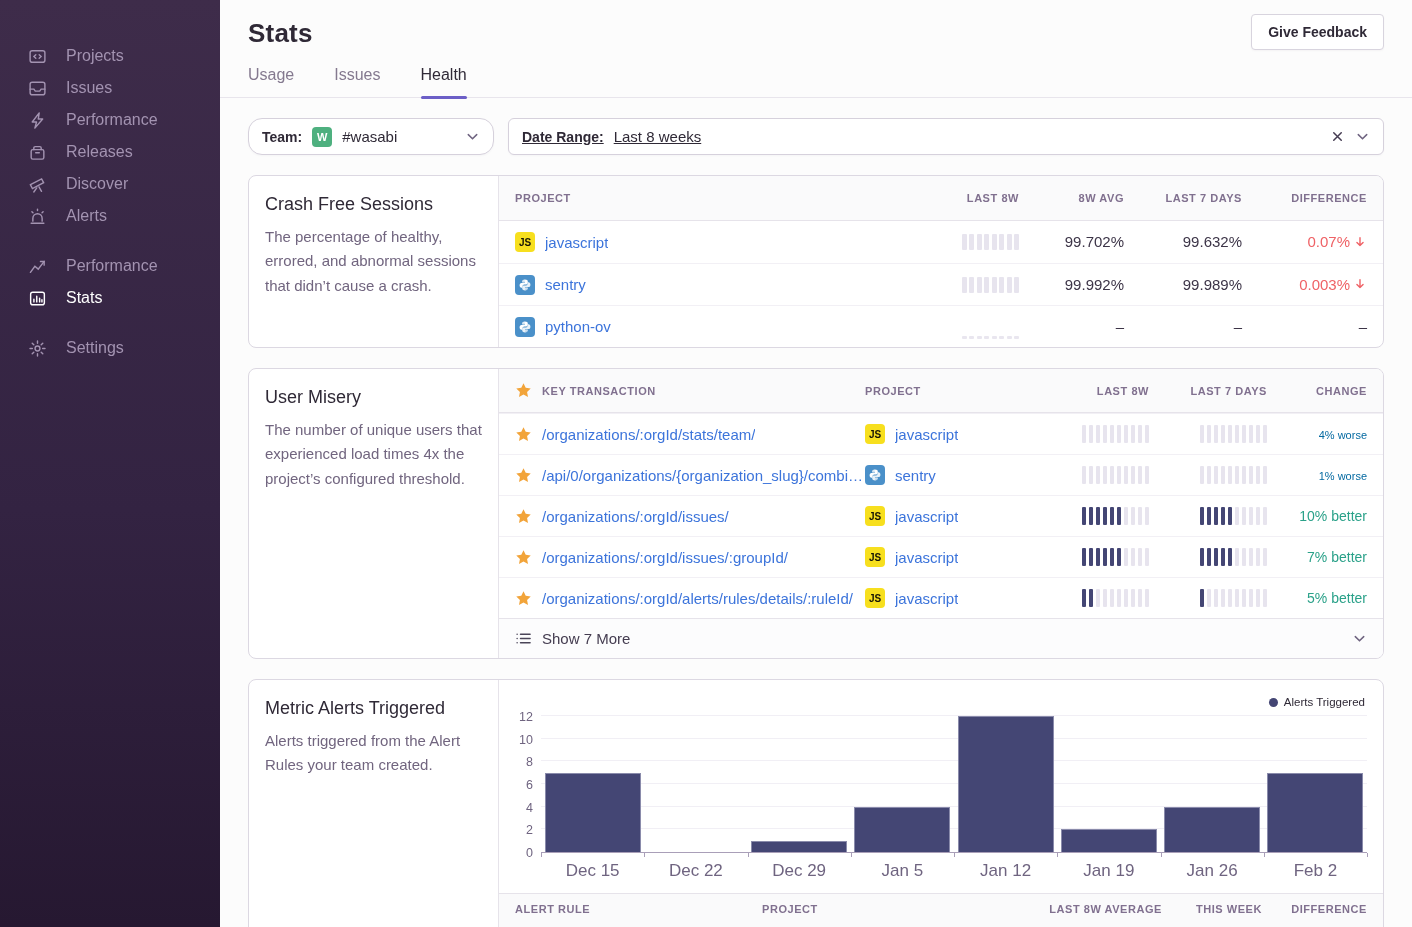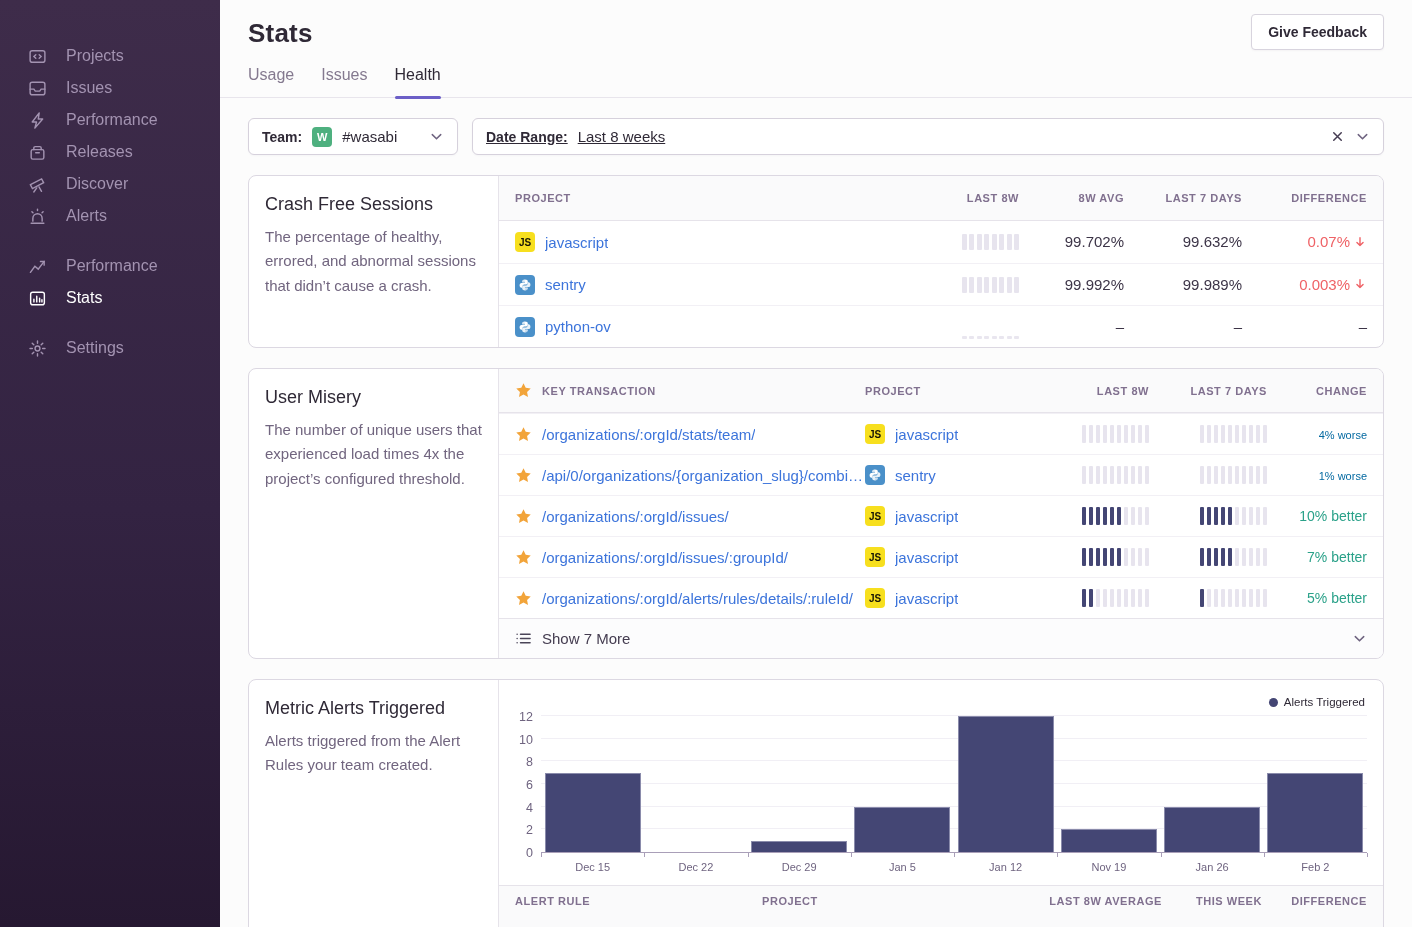--- a/index.html
+++ b/index.html
@@ -23,32 +23,32 @@
   .nav-item.active { color:#fff; }
   .nav-gap { height:18px; }
 
   
   .main { position:absolute; left:220px; top:0; right:0; bottom:0; }
   .topbar { padding:18px 28px 0 28px; }
   .page-title { font-size:26px; font-weight:700; letter-spacing:.2px; }
   .feedback-btn { position:absolute; top:14px; right:28px; background:#fff; border:1px solid #d8d4de;
     border-radius:4px; padding:9px 16px; font-weight:700; font-size:14px; color:#2f2936;
     box-shadow:0 1px 2px rgba(43,34,51,.04); cursor:pointer; font-family:inherit; }
-  .tabs { display:flex; gap:27px; padding:0 28px; margin-top:17px; border-bottom:1px solid #e8e5ec; }
+  .tabs { display:flex; gap:40px; padding:0 28px; margin-top:17px; border-bottom:1px solid #e8e5ec; }
   .tab { font-size:16px; color:#84798f; padding-bottom:13px; position:relative; cursor:pointer; }
   .tab.active { color:#2f2936; }
   .tab.active::after { content:""; position:absolute; left:0; right:0; bottom:-2px; height:3px;
     background:#6c5fc7; border-radius:2px; }
 
   .filters { display:flex; gap:14px; padding:20px 28px 0 28px; }
   .filter-box { height:37px; background:#fff; border:1px solid #d6d1dc; border-radius:6px;
     display:flex; align-items:center; gap:10px; padding:0 13px; box-shadow:0 1px 2px rgba(43,34,51,.03); cursor:pointer; }
   .filter-label { font-weight:700; font-size:14px; }
   .filter-value { font-size:15px; }
-  .team-box { width:210px; }
+  .team-box { width:246px;border-radius:14px; }
   .date-box { flex:1;text-decoration:underline; }
   .team-avatar { width:20px; height:20px; border-radius:4px; background:#4eb07f; color:#fff; font-size:11px;
     font-weight:700; display:flex; align-items:center; justify-content:center; }
   .spacer { flex:1; }
   .icon-14 { width:15px; height:15px; color:#6f6480; display:block; }
   .icon-x { width:15px; height:15px; color:#453c52; display:block; }
 
   
   .panel { margin:20px 28px 4px 28px; background:#fff; border:1px solid #dcd8e2; border-radius:8px;
     display:flex; overflow:hidden; }
@@ -106,21 +106,21 @@
   .chart { display:flex; margin-top:25px; }
   .ylabels { width:32px; position:relative; height:136px; flex:0 0 auto; }
   .ylabels span { position:absolute; right:8px; transform:translateY(-50%); font-size:12.5px; color:#6f6480; }
   .plot { flex:1; position:relative; height:136px; border-bottom:1px solid #a99fb8; }
   .gridline { position:absolute; left:0; right:0; height:1px; background:#f1eff5; }
   .bars { position:absolute; inset:0; display:flex; align-items:flex-end; }
   .bar-slot { flex:1; display:flex; justify-content:center; align-items:flex-end; height:100%; }
   .bar { width:93%; background:#484a72; border:1px solid #8a8bab; border-bottom:none; }
   .tick { position:absolute; bottom:-5px; width:1px; height:4px; background:#a99fb8; }
   .xlabels { display:flex; margin-left:32px; padding:8px 0 12px 0; }
-  .xlabels span { flex:1; text-align:center; font-size:11px; color:#6f6480; }
+  .xlabels span { flex:1; text-align:center; font-size:17px; color:#6f6480; }
 
   .alerts-thead { display:grid; grid-template-columns:1fr 235px 165px 100px 105px; padding:9px 16px 20px 16px;
     border-top:1px solid #e6e3ea; background:#fafafb; }
 
   svg { display:block; }
 </style>
 </head>
 <body>
 
 <aside class="sidebar">
@@ -628,21 +628,21 @@
               <div class="tick" style="left: 87.5%;"></div>
               <div class="tick" style="left: 100%;"></div>
             </div>
         </div>
         <div class="xlabels" id="xlabels">
             <span>Dec 15</span>
             <span>Dec 22</span>
             <span>Dec 29</span>
             <span>Jan 5</span>
             <span>Jan 12</span>
-            <span>Nov 19</span>
+            <span>Jan 19</span>
             <span>Jan 26</span>
             <span>Feb 2</span>
           </div>
       </div>
       <div class="alerts-thead">
         <div class="th">Alert Rule</div>
         <div class="th">Project</div>
         <div class="th right">Last 8W Average</div>
         <div class="th right">This Week</div>
         <div class="th right">Difference</div>

